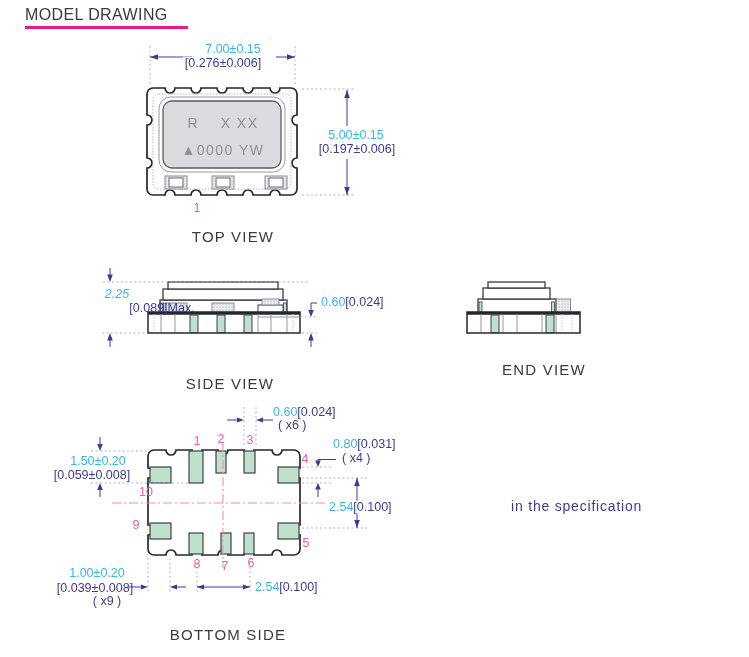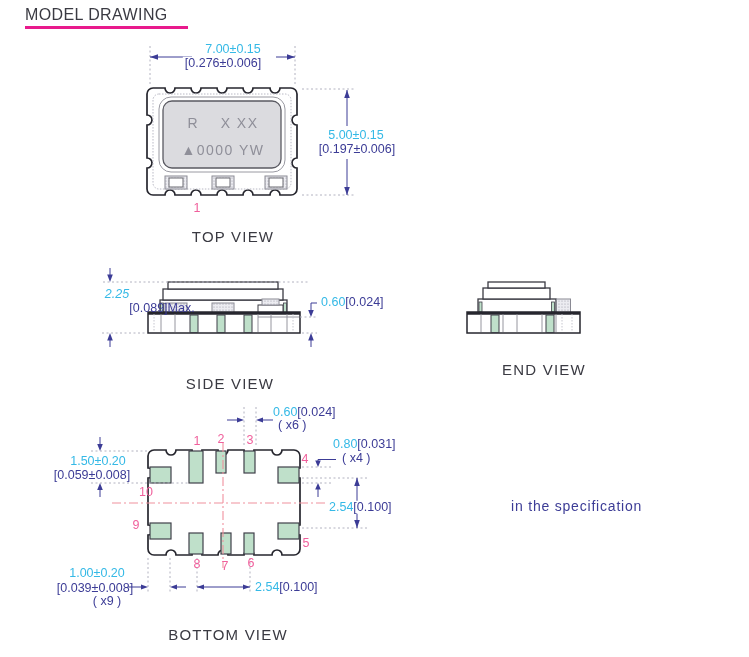--- a/index.html
+++ b/index.html
@@ -314,17 +314,17 @@
 <div class="t pin ctr" style="left:221px;top:439px;">2</div>
 <div class="t pin ctr" style="left:250px;top:440px;">3</div>
 <div class="t pin ctr" style="left:305px;top:459px;">4</div>
 <div class="t pin ctr" style="left:306px;top:543px;">5</div>
 <div class="t pin ctr" style="left:251px;top:563px;">6</div>
 <div class="t pin ctr" style="left:225px;top:566px;">7</div>
 <div class="t pin ctr" style="left:197px;top:564px;">8</div>
 <div class="t pin ctr" style="left:136px;top:525px;">9</div>
 <div class="t pin ctr" style="left:134px;top:492px;margin-left:12px;">10</div>
 
-<div class="t lbl ctr" style="left:228px;top:634px;">BOTTOM VIEW</div>
+<div class="t lbl ctr" style="left:228px;top:634px;">BOTTOM SIDE</div>
 
 <div class="t note vy" style="left:511px;top:506px;">in the specification</div>
 
 </div>
 
 </body></html>

